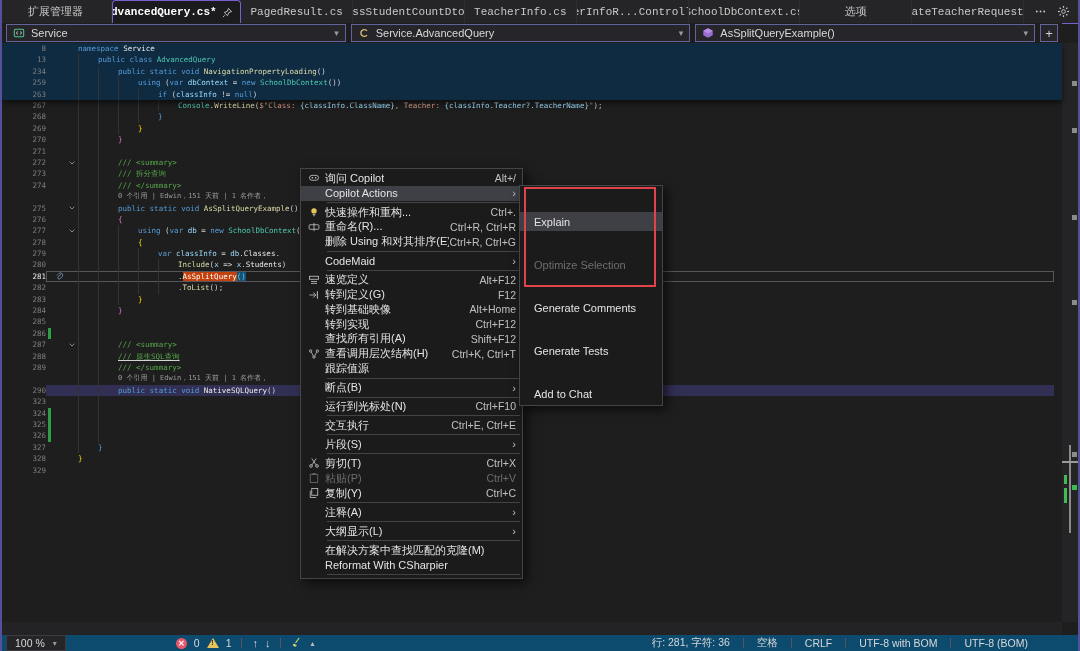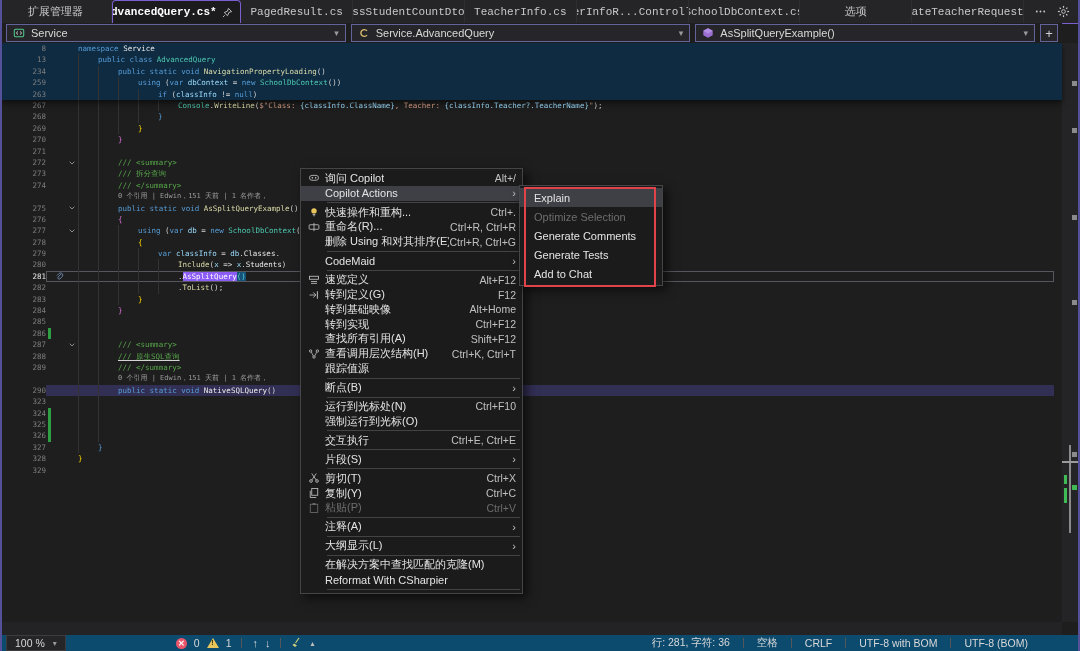--- a/index.html
+++ b/index.html
@@ -48,21 +48,21 @@
   .ln-code{position:relative;flex:1;}
   .guides{position:absolute;left:0;top:0;bottom:0;
           background:repeating-linear-gradient(to right,#333 0 1px,transparent 1px 20px);}
   .cl-row .ln-code{font-size:7px;}
   .hl-row::before{content:'';position:absolute;left:44px;right:8px;top:0;bottom:0;background:#322f55;}
   .curline{position:absolute;left:44px;right:8px;top:0;bottom:0;border:1px solid #56565c;pointer-events:none;}
   
   .tk-kw{color:#569cd6}.tk-ty{color:#4ec9b0}.tk-me{color:#dcdcaa}.tk-st{color:#d69d85}
   .tk-vr{color:#9cdcfe}.tk-pl{color:#d4d4d4}.tk-pl2{color:#ececec}.tk-dc{color:#57a64a}
   .tk-cl{color:#9b9b9b}.tk-b1{color:#ffd700}.tk-b2{color:#da70d6}.tk-b3{color:#569cd6}
-  .tk-sel{background:#8b5cf6;color:#ffffff}.tk-sel2{background:#14527a;color:#5fd4d0}
+  .tk-sel{background:#c2410c;color:#ffffff}.tk-sel2{background:#14527a;color:#5fd4d0}
   
   .vscroll{position:absolute;right:2px;top:43px;bottom:29px;width:16px;background:#242427;z-index:3;}
   .mark{position:absolute;background:#8b8b8b;}
   .vthumb{position:absolute;left:7px;top:402px;width:2px;height:88px;background:#8a8a8a;}
   .vline{position:absolute;left:0;right:0;top:418px;height:1.5px;background:#9a9a9a;}
   .gmark{position:absolute;background:#3fba54;}
   .hscroll{position:absolute;left:2px;right:18px;bottom:16px;height:13px;background:#232326;z-index:3;}
   
   .statusbar{position:absolute;left:0;right:0;bottom:0;height:16px;background:#0c4a6e;display:flex;
              align-items:center;font-size:10.5px;color:#d8d8d8;z-index:55;padding:0 6px;}
@@ -86,21 +86,21 @@
   .mi .mic{width:22px;flex:none;display:flex;align-items:center;justify-content:center;}
   .mi .mic svg{width:12px;height:12px;}
   .mi .mlabel{white-space:nowrap;overflow:hidden;}
   .mi .msc{margin-left:auto;color:#c0c0c0;font-size:10.5px;white-space:nowrap;}
   .mi.disabled .msc{color:#6d6d6d;}
   .mi .marrow{margin-left:auto;color:#c0c0c0;font-size:11px;}
   .msep{height:1px;background:#434346;margin:1.6px 2px 1.6px 26px;}
   
   .submenu{position:absolute;left:519px;top:185px;width:142px;background:#1b1b1c;border:1px solid #454548;
         box-shadow:4px 4px 10px rgba(0,0,0,.6);z-index:32;padding:2px 0;}
-  .smi{height:19px;display:flex;align-items:center;font-size:11px;color:#e4e4e4;padding:0 10px 0 14px;}
+  .smi{height:19px;display:flex;align-items:center;font-size:11px;color:#e4e4e4;padding:0 10px 0 14px;margin-top:24px;}
   .smi.hover{background:#3f3f46;}
   .smi.disabled{color:#6d6d6d;}
   
   .redbox{position:absolute;left:524px;top:187px;width:128px;height:96px;border:2.5px solid #e0434a;
           z-index:40;pointer-events:none;}
 </style>
 </head>
 <body>
 
 <div class="wb left"></div>
@@ -417,24 +417,20 @@
       <span class="mic"></span>
       <span class="mlabel">断点(B)</span>
       <span class="marrow">›</span>
     </div>
     <div class="msep"></div>
     <div class="mi">
       <span class="mic"></span>
       <span class="mlabel">运行到光标处(N)</span>
       <span class="msc">Ctrl+F10</span>
     </div>
-    <div class="mi">
-      <span class="mic"></span>
-      <span class="mlabel">强制运行到光标(O)</span>
-    </div>
     <div class="msep"></div>
     <div class="mi">
       <span class="mic"></span>
       <span class="mlabel">交互执行</span>
       <span class="msc">Ctrl+E, Ctrl+E</span>
     </div>
     <div class="msep"></div>
     <div class="mi">
       <span class="mic"></span>
       <span class="mlabel">片段(S)</span>
@@ -445,39 +441,39 @@
       <span class="mic">
         <svg viewBox="0 0 16 16">
           <circle cx="4" cy="12" r="1.8" stroke="#c5c5c5" stroke-width="1.1" fill="none"></circle>
           <circle cx="12" cy="12" r="1.8" stroke="#c5c5c5" stroke-width="1.1" fill="none"></circle>
           <path d="M5 10.8 L11 2 M11 10.8 L5 2" stroke="#c5c5c5" stroke-width="1.1"></path>
         </svg>
       </span>
       <span class="mlabel">剪切(T)</span>
       <span class="msc">Ctrl+X</span>
     </div>
+    <div class="mi disabled">
+      <span class="mic">
+        <svg viewBox="0 0 16 16">
+          <rect x="3" y="3" width="10" height="11" stroke="#6d6d6d" stroke-width="1.1" fill="none"></rect>
+          <rect x="6" y="1.5" width="4" height="2.5" fill="#6d6d6d"></rect>
+        </svg>
+      </span>
+      <span class="mlabel">粘贴(P)</span>
+      <span class="msc">Ctrl+V</span>
+    </div>
     <div class="mi">
       <span class="mic">
         <svg viewBox="0 0 16 16">
           <rect x="5" y="2" width="8" height="9" stroke="#c5c5c5" stroke-width="1.1" fill="none"></rect>
           <path d="M3 5 v9 h8" stroke="#c5c5c5" stroke-width="1.1" fill="none"></path>
         </svg>
       </span>
       <span class="mlabel">复制(Y)</span>
       <span class="msc">Ctrl+C</span>
-    </div>
-    <div class="mi disabled">
-      <span class="mic">
-        <svg viewBox="0 0 16 16">
-          <rect x="3" y="3" width="10" height="11" stroke="#6d6d6d" stroke-width="1.1" fill="none"></rect>
-          <rect x="6" y="1.5" width="4" height="2.5" fill="#6d6d6d"></rect>
-        </svg>
-      </span>
-      <span class="mlabel">粘贴(P)</span>
-      <span class="msc">Ctrl+V</span>
     </div>
     <div class="msep"></div>
     <div class="mi">
       <span class="mic"></span>
       <span class="mlabel">注释(A)</span>
       <span class="marrow">›</span>
     </div>
     <div class="msep"></div>
     <div class="mi">
       <span class="mic"></span>

